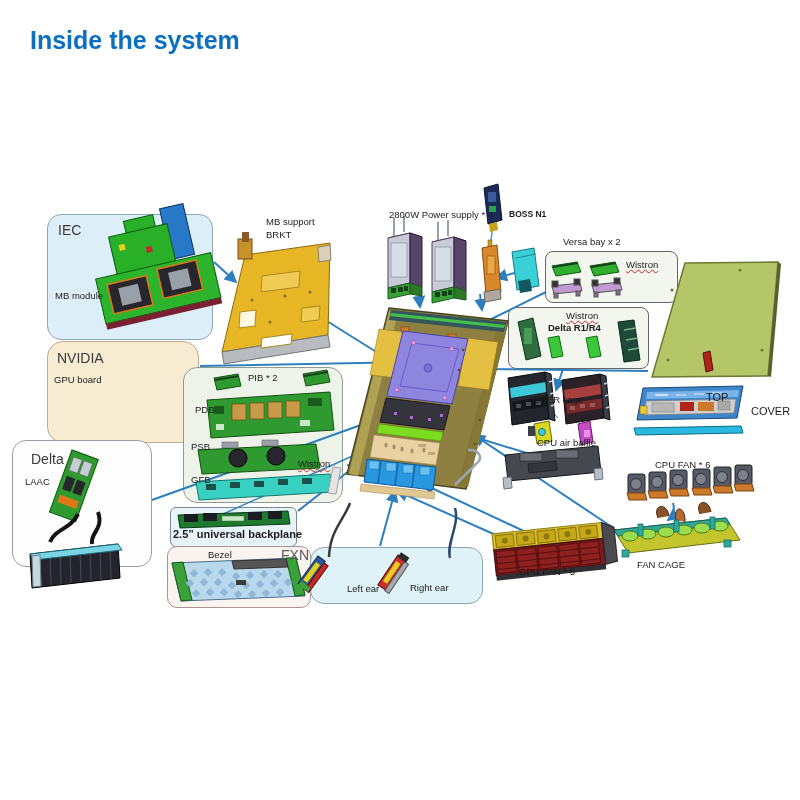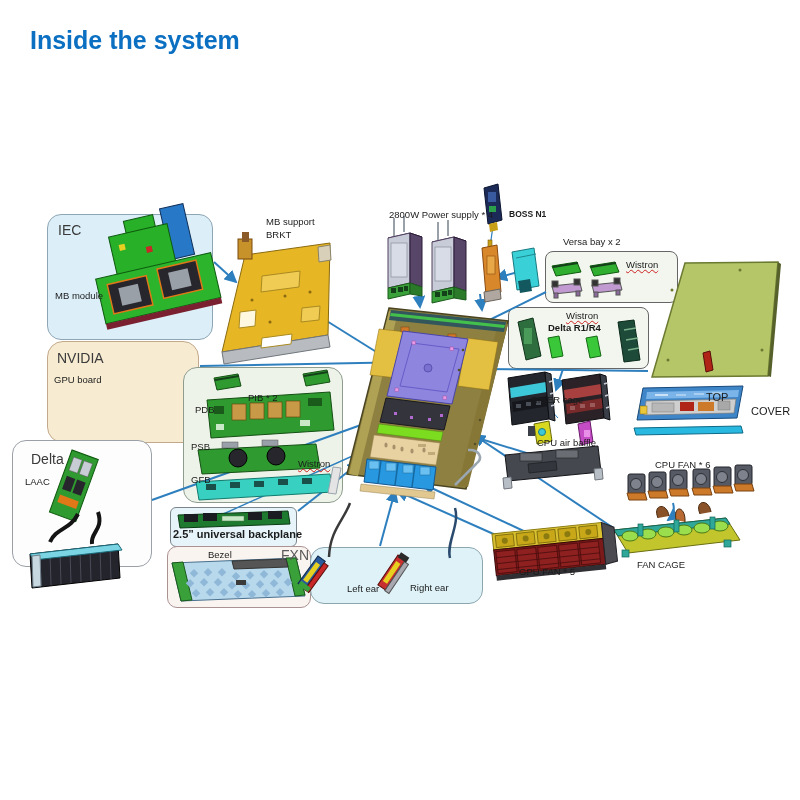--- a/index.html
+++ b/index.html
@@ -519,21 +519,21 @@
 
   <div class="lbl hdr" style="left:58px;top:222px;">IEC</div>
   <div class="lbl s9" style="left:55px;top:250px;margin-top:40px;">MB module</div>
 
   <div class="lbl hdr" style="left:57px;top:350px;">NVIDIA</div>
   <div class="lbl s9" style="left:54px;top:374px;">GPU board</div>
 
   <div class="lbl hdr" style="left:31px;top:451px;">Delta</div>
   <div class="lbl s9" style="left:25px;top:476px;">LAAC</div>
 
-  <div class="lbl s9" style="left:248px;top:372px;margin-top:20px;">PIB * 2</div>
+  <div class="lbl s9" style="left:248px;top:372px;">PIB * 2</div>
   <div class="lbl s9" style="left:195px;top:404px;">PDB</div>
   <div class="lbl s9" style="left:191px;top:441px;text-align:center;">PSB</div>
   <div class="lbl s9" style="left:191px;top:474px;">GFB</div>
   <div class="lbl wistron" style="left:298px;top:458px;">Wistron</div>
 
   <div class="lbl s9" style="left:563px;top:236px;">Versa bay x 2</div>
   <div class="lbl wistron" style="left:626px;top:259px;">Wistron</div>
 
   <div class="lbl wistron" style="left:566px;top:310px;">Wistron</div>
   <div class="lbl s9 bold" style="left:548px;top:322px;">Delta R1/R4</div>

